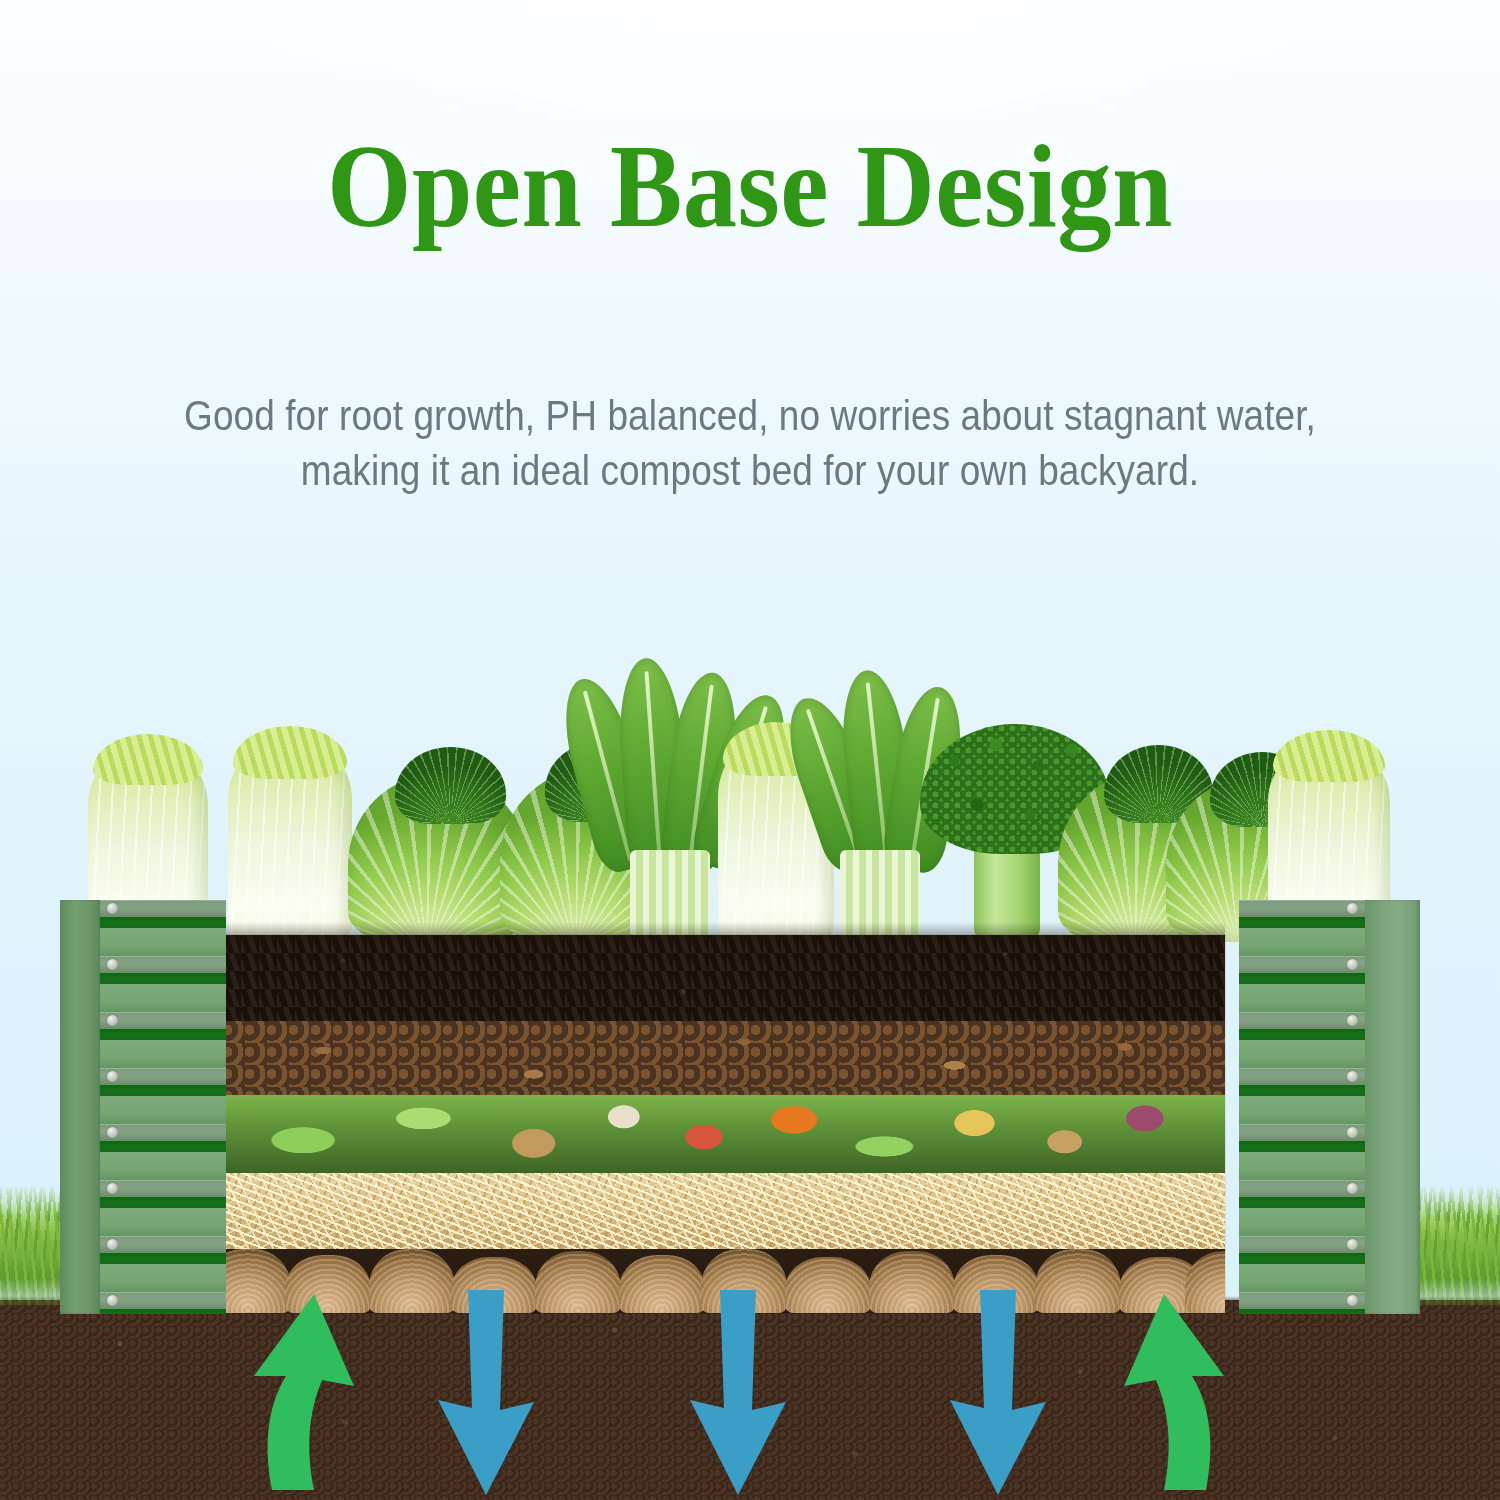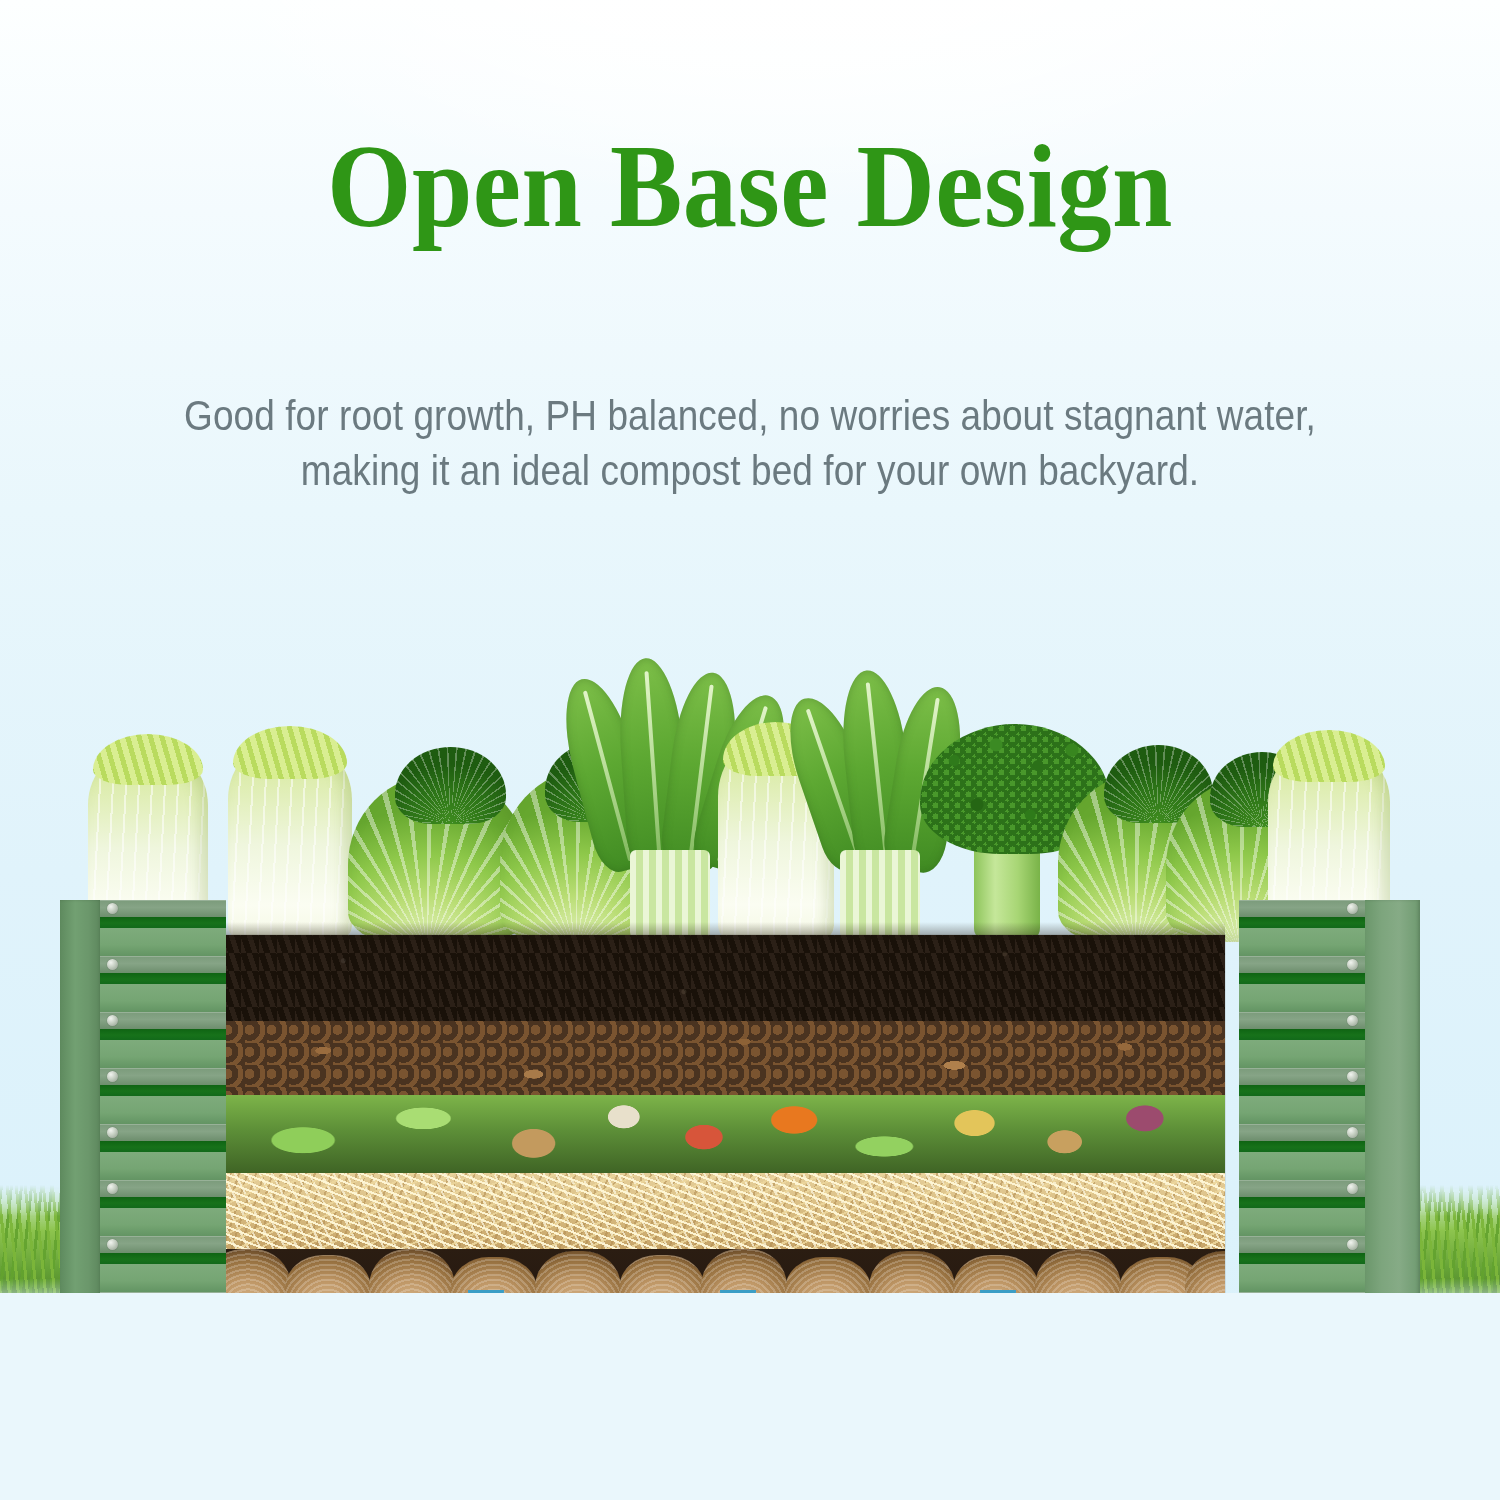--- a/index.html
+++ b/index.html
@@ -4,21 +4,21 @@
 <style>
   * { margin:0; padding:0; box-sizing:border-box; }
   html,body { width:1500px; height:1500px; }
   body {
     font-family: "Liberation Sans", sans-serif;
     position:relative; overflow:hidden;
     background:#eaf7fc;
   }
 
   
-  .stage { position:absolute; inset:0; width:1500px; height:1293px; overflow:hidden; }
+  .stage { position:absolute; inset:0; width:1500px; height:1500px; overflow:hidden; }
 
   .sky {
     position:absolute; left:0; top:0; width:1500px; height:1500px;
     background:
       radial-gradient(ellipse 900px 420px at 52% -6%, #ffffff 0%, rgba(255,255,255,0.85) 34%, rgba(255,255,255,0) 70%),
       linear-gradient(180deg, #fdffff 0%, #f4fbfe 14%, #e9f7fc 34%, #e0f3fb 58%, #dcf2fb 80%, #daf1fa 100%);
   }
 
   
   .headline {

